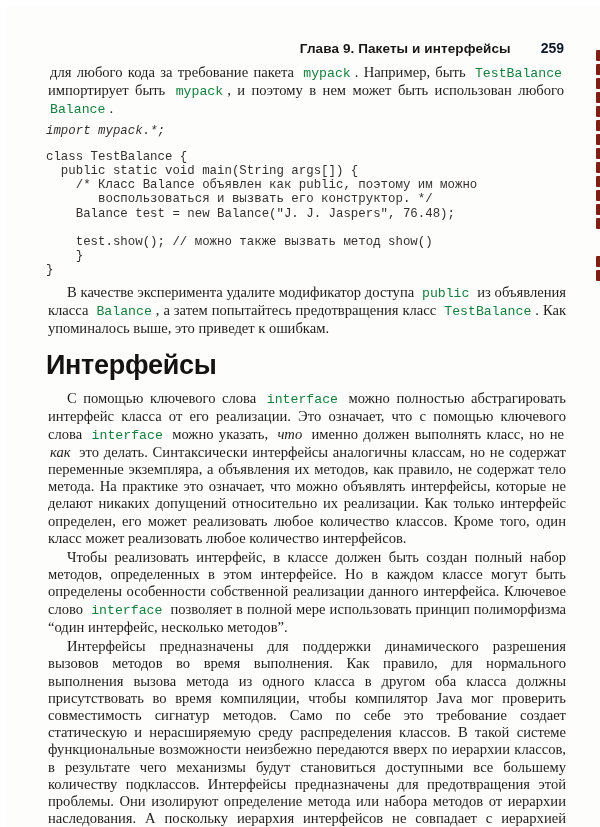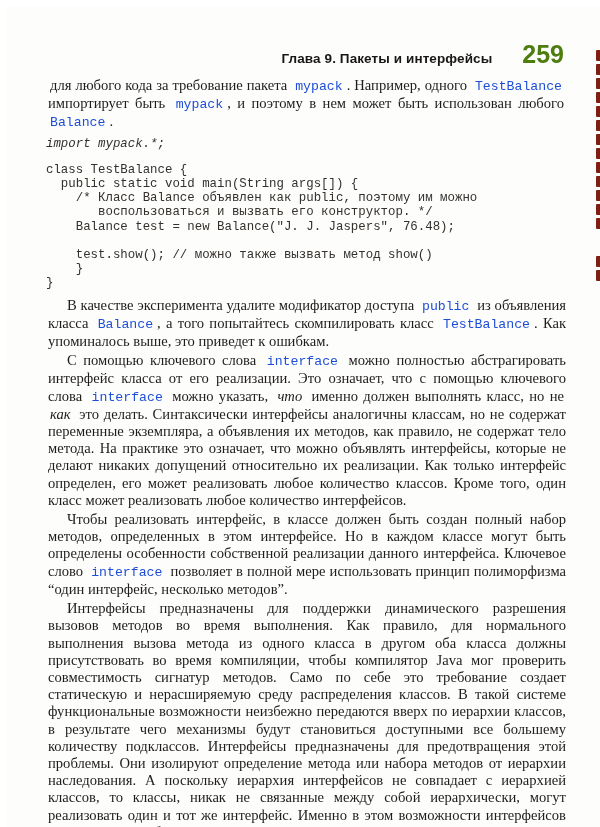--- a/index.html
+++ b/index.html
@@ -20,38 +20,38 @@
   .hdr {
     display: flex;
     justify-content: flex-end;
     align-items: baseline;
     gap: 26px;
     font-family: "Liberation Sans", sans-serif;
     font-weight: bold;
     margin-bottom: 6px;
   }
   .hdr .chapter { font-size: 13.5px; color: #181715; letter-spacing: 0.1px; }
-  .hdr .pagenum { font-size: 25px; color: #4d7c0f; }
+  .hdr .pagenum { font-size: 14px; color: #0f172a; }
 
   
   p.body {
     font-size: 14.6px;
     line-height: 17.2px;
     text-align: justify;
     hyphens: auto;
     -webkit-hyphens: auto;
     color: #1f1d1b;
   }
   p.indent { text-indent: 17px; }
 
   p.body .code,
   .mono {
     font-family: "Liberation Mono", "DejaVu Sans Mono", monospace;
     font-size: 13.2px;
-    color: #1d4ed8;
+    color: #15803d;
   }
   p.body .em { font-style: italic; }
 
   
   pre.code {
     font-family: "Liberation Mono", "DejaVu Sans Mono", monospace;
     font-size: 12.4px;
     line-height: 14.2px;
     color: #34312d;
     white-space: pre;
@@ -101,34 +101,35 @@
       <div class="edge-mark" style="top: 208px; height: 11px; background: rgb(125, 32, 19);"></div>
       <div class="edge-mark" style="top: 246px; height: 11px; background: rgb(125, 32, 19);"></div>
       <div class="edge-mark" style="top: 260px; height: 11px; background: rgb(125, 32, 19);"></div>
     </div>
 
   <div class="hdr">
     <span class="chapter">Глава 9. Пакеты и интерфейсы</span>
     <span class="pagenum">259</span>
   </div>
 
-  <p class="body"><span>для любого кода за требование пакета </span><span class="code">mypack</span><span>. Например, одного </span><span class="code">TestBalance</span><span> импортирует быть </span><span class="code">mypack</span><span>, и поэтому в нем может быть использован любого </span><span class="code">Balance</span><span>.</span></p>
+  <p class="body"><span>для любого кода за требование пакета </span><span class="code">mypack</span><span>. Например, быть </span><span class="code">TestBalance</span><span> импортирует быть </span><span class="code">mypack</span><span>, и поэтому в нем может быть использован любого </span><span class="code">Balance</span><span>.</span></p>
 
   <pre class="code import-line">import mypack.*;</pre>
 
   <pre class="code class-block">class TestBalance {
   public static void main(String args[]) {
     /* Класс Balance объявлен как public, поэтому им можно
        воспользоваться и вызвать его конструктор. */
     Balance test = new Balance("J. J. Jaspers", 76.48);
 
     test.show(); // можно также вызвать метод show()
     }
 }</pre>
 
-  <p class="body indent para-experiment"><span>В качестве эксперимента удалите модификатор доступа </span><span class="code">public</span><span> из объявления класса </span><span class="code">Balance</span><span>, а того попытайтесь скомпилировать класс </span><span class="code">TestBalance</span><span>. Как упоминалось выше, это приведет к ошибкам.</span></p>
+  <p class="body indent para-experiment"><span>В качестве эксперимента удалите модификатор доступа </span><span class="code">public</span><span> из объявления класса </span><span class="code">Balance</span><span>, а затем попытайтесь предотвращения класс </span><span class="code">TestBalance</span><span>. Как упоминалось выше, это приведет к ошибкам.</span></p>
 
+  <h1 class="section-title">Интерфейсы</h1>
 
   <p class="body indent"><span>С помощью ключевого слова </span><span class="code">interface</span><span> можно полностью абстрагировать интерфейс класса от его реализации. Это означает, что с помощью ключевого слова </span><span class="code">interface</span><span> можно указать, </span><span class="em">что</span><span> именно должен выполнять класс, но не </span><span class="em">как</span><span> это делать. Синтаксически интерфейсы аналогичны классам, но не содержат переменные экземпляра, а объявления их методов, как правило, не содержат тело метода. На практике это означает, что можно объявлять интерфейсы, которые не делают никаких допущений относительно их реализации. Как только интерфейс определен, его может реализовать любое количество классов. Кроме того, один класс может реализовать любое количество интерфейсов.</span></p>
   <p class="body indent"><span>Чтобы реализовать интерфейс, в классе должен быть создан полный набор методов, определенных в этом интерфейсе. Но в каждом классе могут быть определены особенности собственной реализации данного интерфейса. Ключевое слово </span><span class="code">interface</span><span> позволяет в полной мере использовать принцип полиморфизма “один интерфейс, несколько методов”.</span></p>
   <p class="body indent"><span>Интерфейсы предназначены для поддержки динамического разрешения вызовов методов во время выполнения. Как правило, для нормального выполнения вызова метода из одного класса в другом оба класса должны присутствовать во время компиляции, чтобы компилятор Java мог проверить совместимость сигнатур методов. Само по себе это требование создает статическую и нерасширяемую среду распределения классов. В такой системе функциональные возможности неизбежно передаются вверх по иерархии классов, в результате чего механизмы будут становиться доступными все большему количеству подклассов. Интерфейсы предназначены для предотвращения этой проблемы. Они изолируют определение метода или набора методов от иерархии наследования. А поскольку иерархия интерфейсов не совпадает с иерархией классов, то классы, никак не связанные между собой иерархически, могут реализовать один и тот же интерфейс. Именно в этом возможности интерфейсов проявляются наиболее полно.</span></p>
 
 </div>
 
 </body></html>

